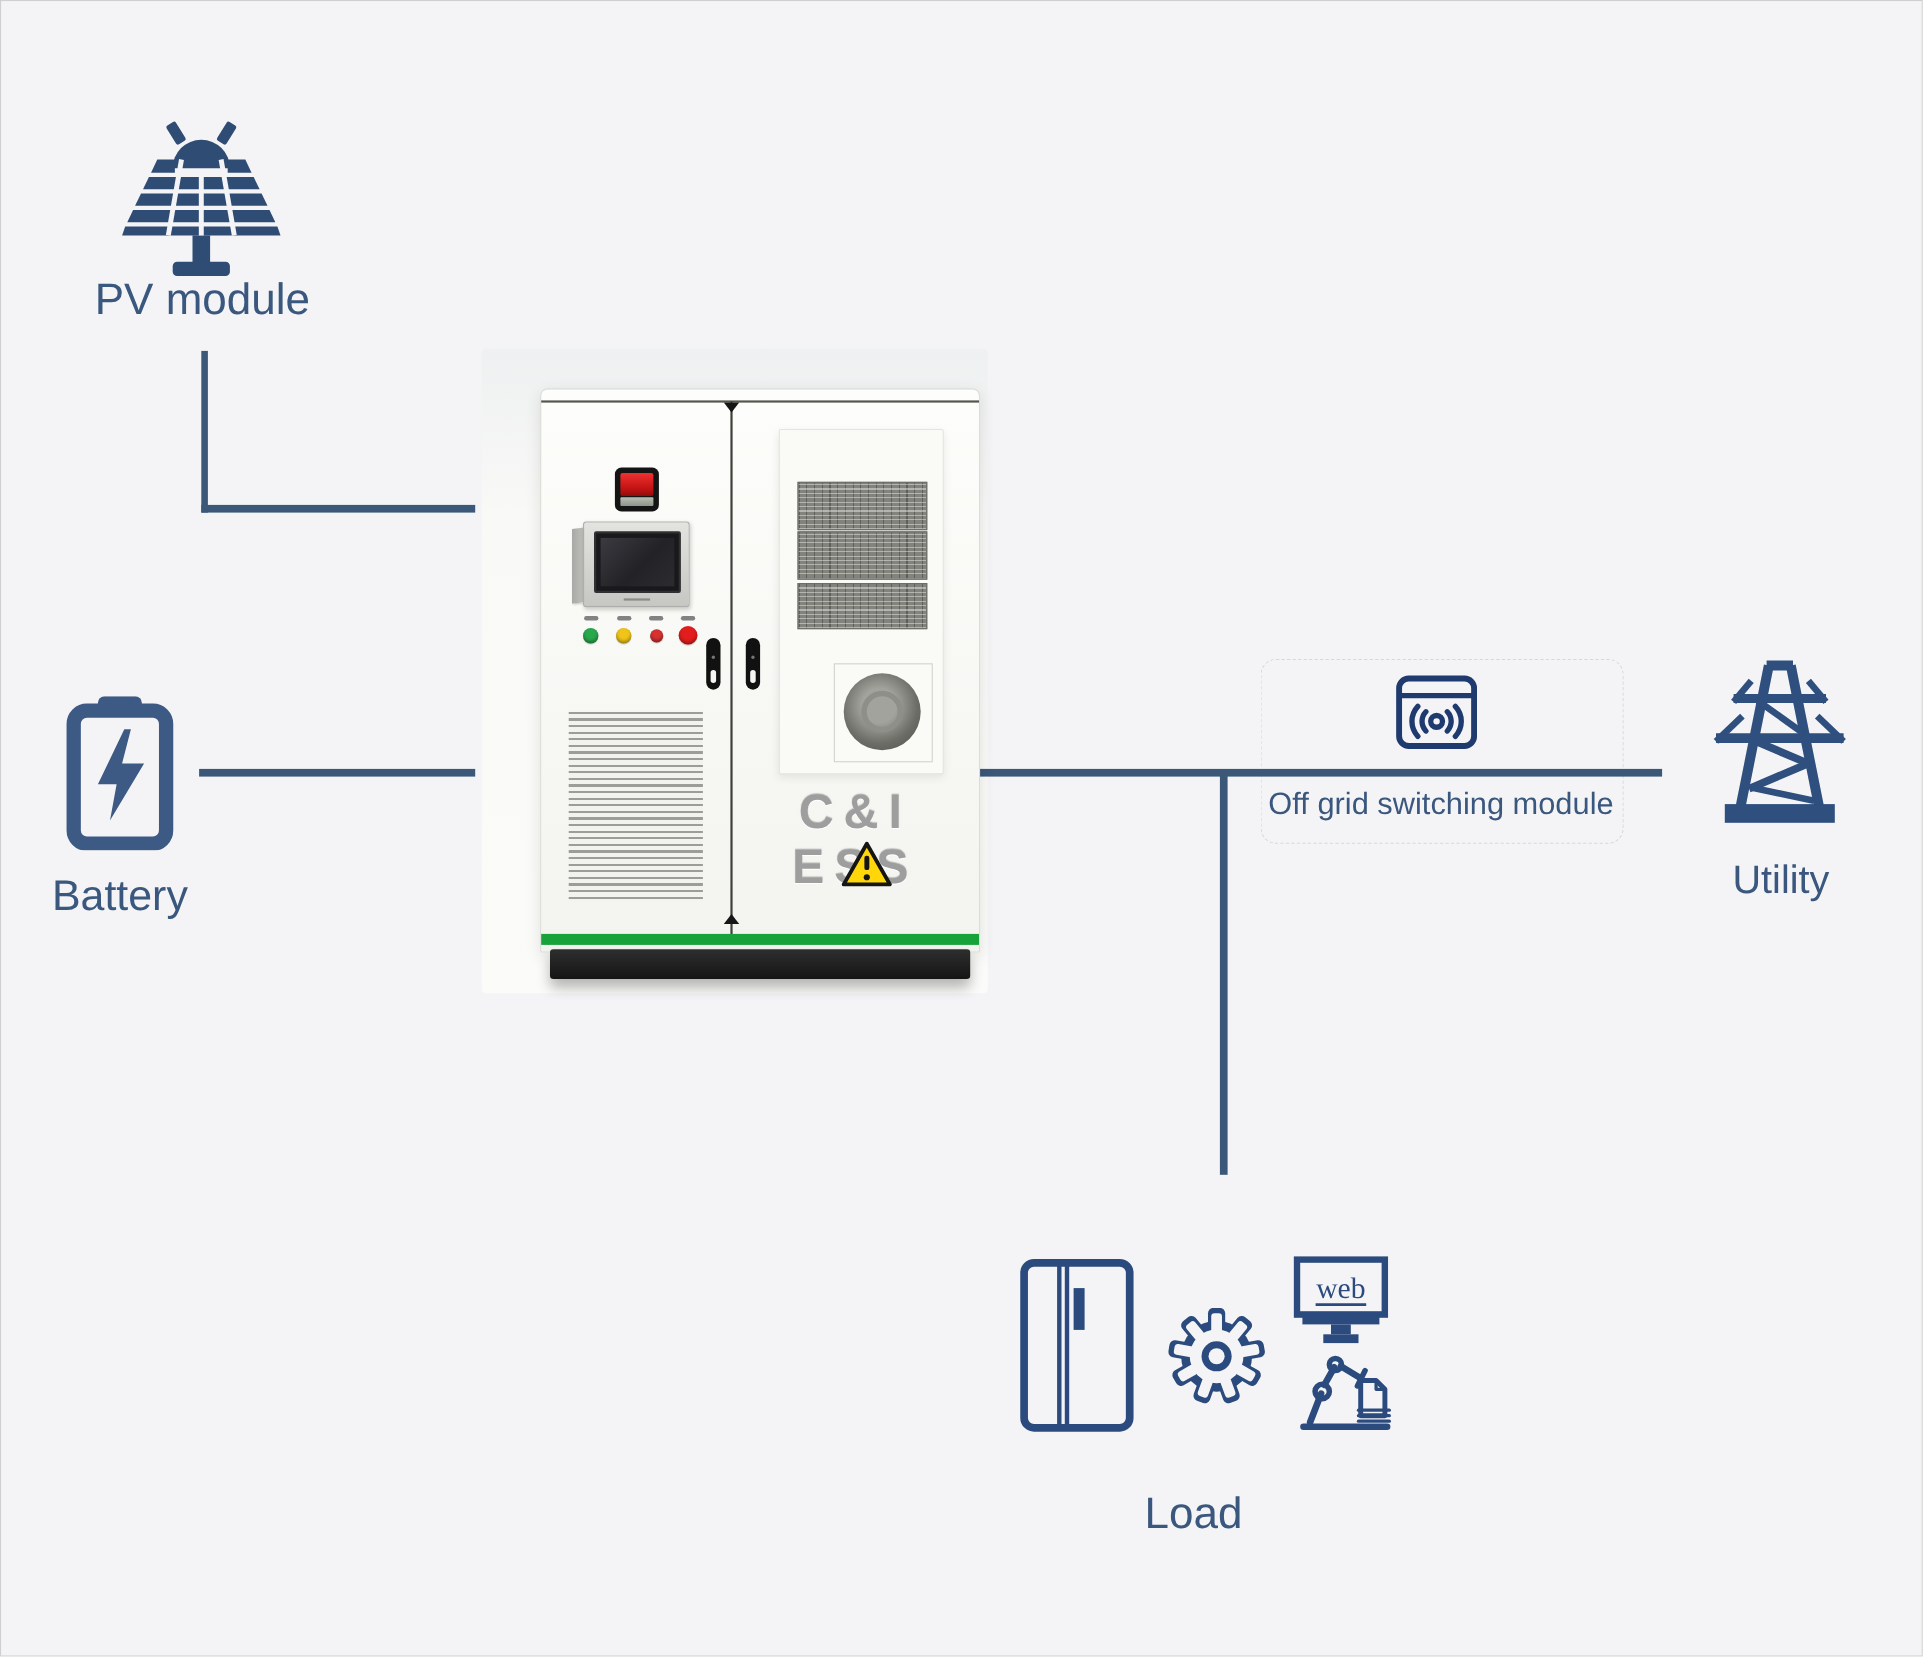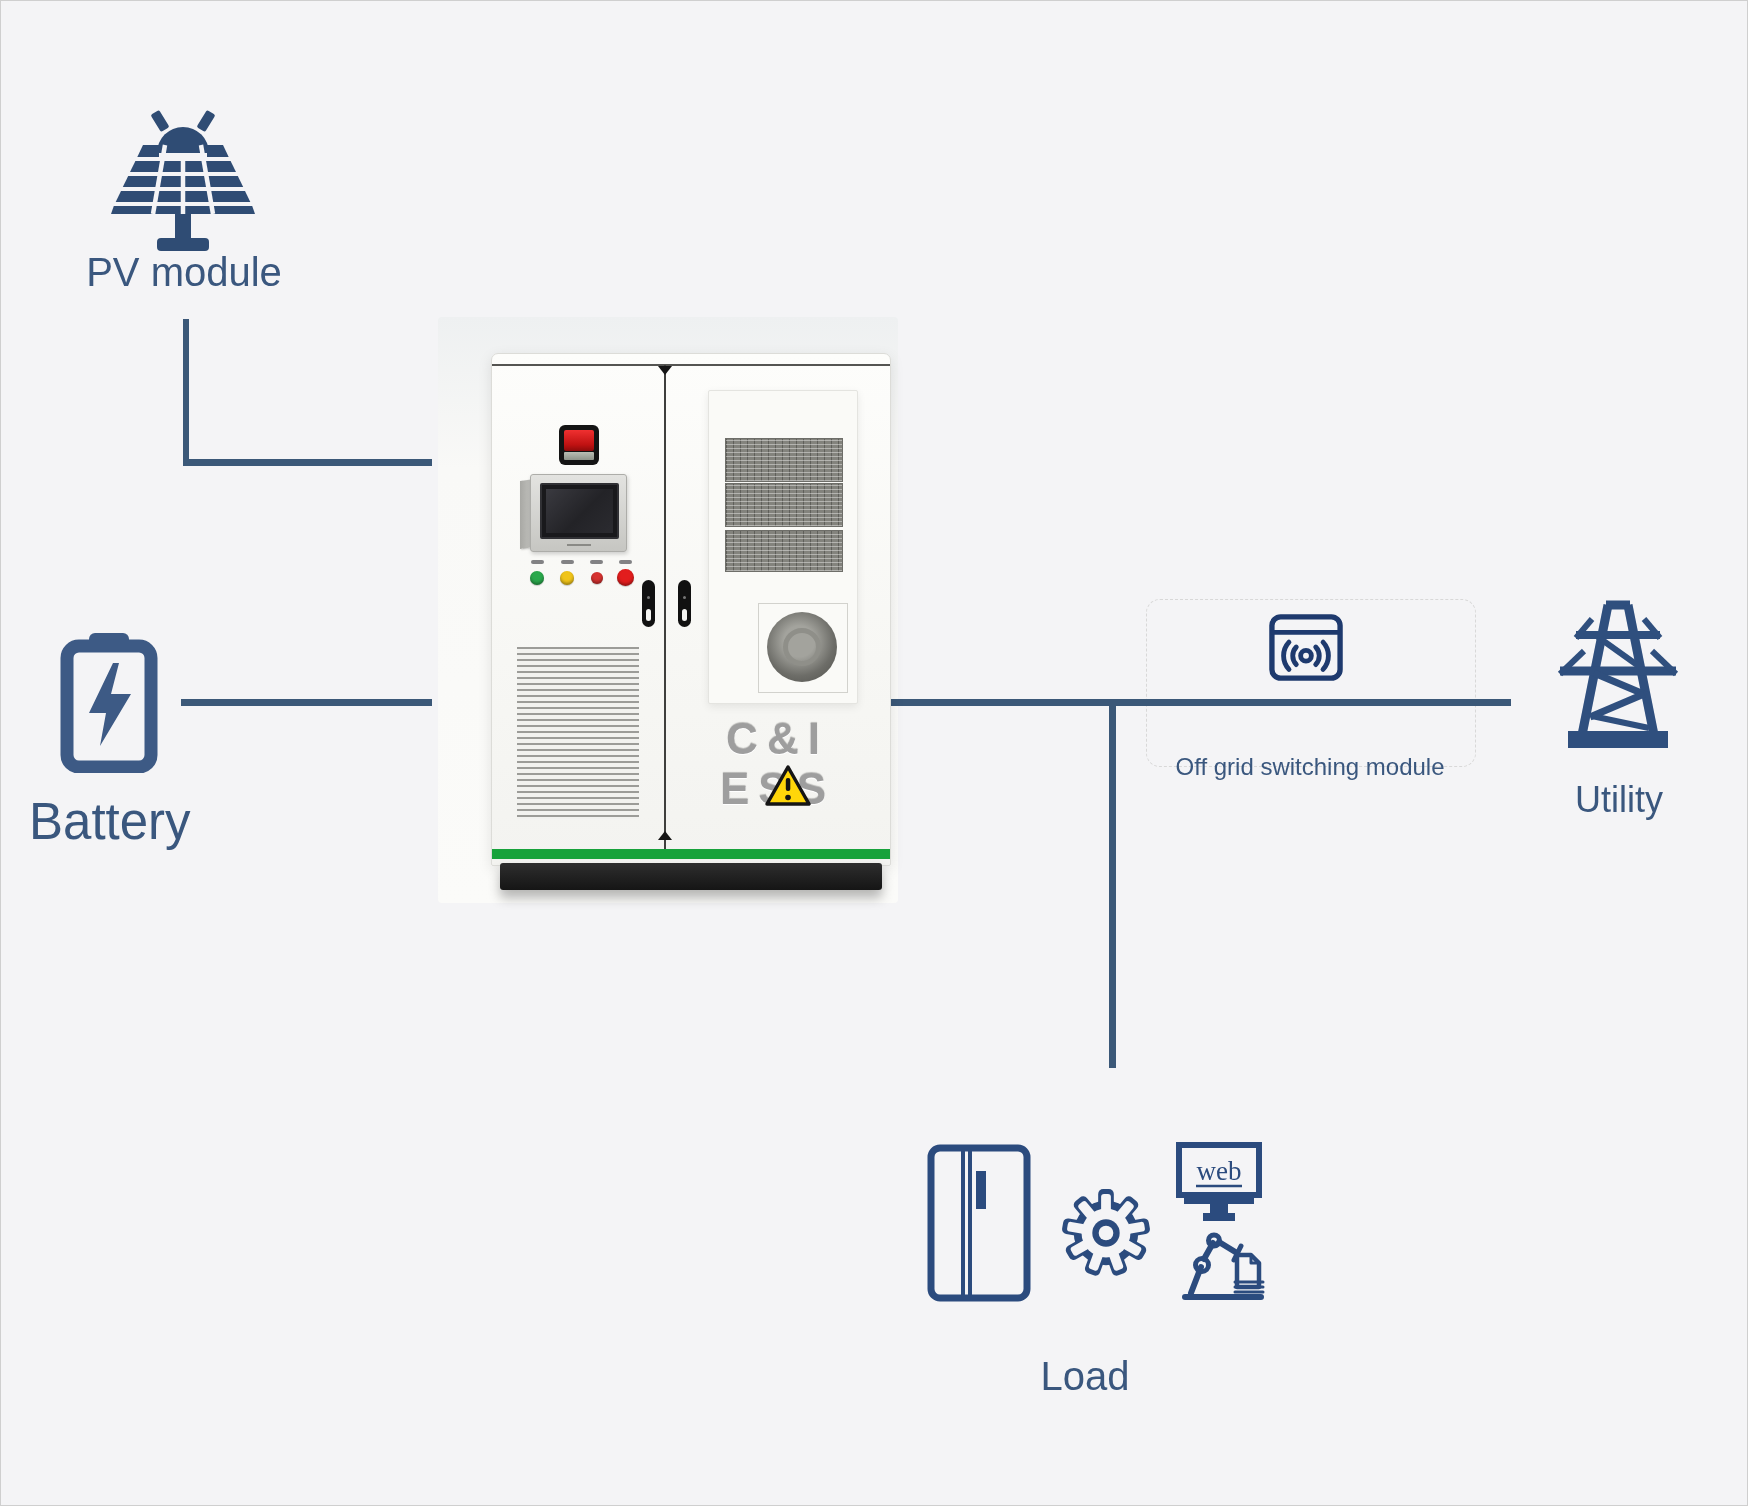--- a/index.html
+++ b/index.html
@@ -122,21 +122,21 @@
       <line x1="98" y1="36" x2="110" y2="105"></line>
     </g>
   </svg>
   <div class="lbl" style="left:63px;top:248px;width:240px;font-size:40px;">PV module</div>
 
   <svg class="node-icon" style="left:58px;top:632px;" width="100" height="140" viewBox="0 0 100 140">
     <rect x="30" y="0" width="40" height="18" rx="6" fill="#3d5a85"></rect>
     <rect x="8" y="13" width="84" height="121" rx="12" fill="none" stroke="#3d5a85" stroke-width="13"></rect>
     <path d="M54 30 L30 80 L47 80 L41 113 L72 61 L52 61 L60 30 Z" fill="#3d5a85"></path>
   </svg>
-  <div class="lbl" style="left:28px;top:792px;width:160px;font-size:51px;">Battery</div>
+  <div class="lbl" style="left:28px;top:792px;width:160px;font-size:39px;">Battery</div>
 
   <div class="backdrop"></div>
   <div class="cabinet">
     <div class="cab-topline"></div>
     <div class="cab-split"></div>
     <div class="tri-down"></div>
     <div class="tri-up"></div>
 
     <div class="estop">
       <div class="lamp"></div>
@@ -189,21 +189,21 @@
     <g stroke="#1e3a6e" fill="none" stroke-linecap="round">
       <rect x="3" y="3" width="70" height="63" rx="9" stroke-width="5.5"></rect>
       <line x1="4" y1="19" x2="72" y2="19" stroke-width="5"></line>
       <circle cx="38" cy="43" r="5.5" stroke-width="5"></circle>
       <path d="M28 34 A13 13 0 0 0 28 52" stroke-width="5"></path>
       <path d="M20.5 29 A20.5 20.5 0 0 0 20.5 57" stroke-width="5"></path>
       <path d="M48 34 A13 13 0 0 1 48 52" stroke-width="5"></path>
       <path d="M55.5 29 A20.5 20.5 0 0 1 55.5 57" stroke-width="5"></path>
     </g>
   </svg>
-  <div class="lbl" style="left:1150px;top:714px;width:318px;font-size:24px;margin-top:38px;">Off grid switching module</div>
+  <div class="lbl" style="left:1150px;top:714px;width:318px;font-size:28px;">Off grid switching module</div>
 
   <svg class="node-icon" style="left:1552px;top:594px;" width="130" height="155" viewBox="0 0 128 155">
     <g stroke="#2f4f7e" fill="none">
       <path d="M52 10 H76" stroke-width="9"></path>
       <path d="M54 10 L28 140" stroke-width="9"></path>
       <path d="M74 10 L100 140" stroke-width="9"></path>
       <path d="M22 40 H106" stroke-width="8"></path>
       <path d="M22 43 L38 24" stroke-width="6"></path>
       <path d="M106 43 L90 24" stroke-width="6"></path>
       <path d="M6 76 H122" stroke-width="9"></path>

